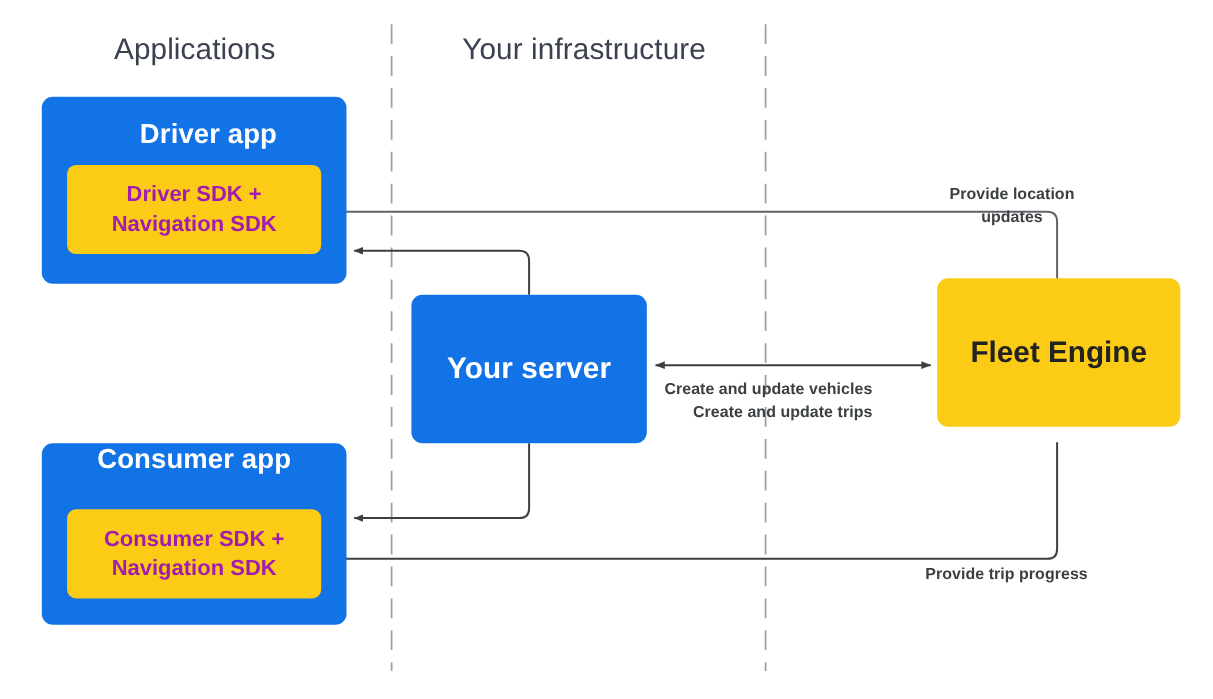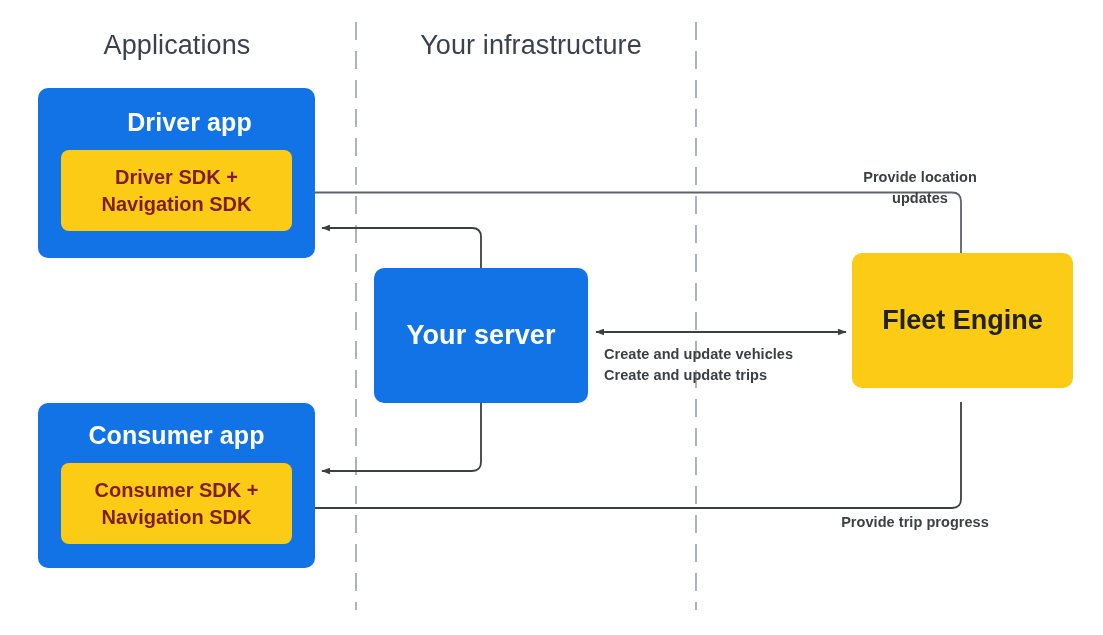--- a/index.html
+++ b/index.html
@@ -53,41 +53,42 @@
     justify-content: center;
   }
   .app-title {
     color: #ffffff;
     font-size: 25px;
     font-weight: 700;
     letter-spacing: 0.1px;
     white-space: nowrap;
   }
   .sdk-label {
-    color: #7f1d1d;
+    color: #a21caf;
     font-size: 20px;
     font-weight: 700;
     line-height: 1.32;
     text-align: center;
     white-space: pre-line;
   }
   .engine-label {
     color: #222222;
     font-size: 27px;
     font-weight: 700;
     white-space: nowrap;
   }
   .edge-label {
     position: absolute;
     font-size: 14.5px;
     font-weight: 700;
     color: #3c4043;
     white-space: pre-line;
     line-height: 1.45;
     letter-spacing: 0.05px;
+    text-align: right;
   }
   .edge-label.center {
     transform: translateX(-50%);
     text-align: center;
   }
 </style>
 </head>
 <body>
 
 <div id="canvas">
@@ -128,21 +129,21 @@
 
   <div class="node node-blue" style="left:38px; top:88px; width:277px; height:170px;padding-left:26px;">
     <div class="app-title" style="margin-top:20px;">Driver app</div>
     <div class="node-yellow" style="position:absolute; left:23px; top:62px; width:231px; height:81px;">
       <div class="sdk-label">Driver SDK +
 Navigation SDK</div>
     </div>
   </div>
 
   <div class="node node-blue" style="left:38px; top:403px; width:277px; height:165px;">
-    <div class="app-title" style="margin-top:18px;">Consumer app</div>
+    <div class="app-title" style="margin-top:0;">Consumer app</div>
     <div class="node-yellow" style="position:absolute; left:23px; top:60px; width:231px; height:81px;">
       <div class="sdk-label">Consumer SDK +
 Navigation SDK</div>
     </div>
   </div>
 
   <div class="node node-blue" style="left:374px; top:268px; width:214px; height:135px; justify-content:center;">
     <div class="app-title" style="font-size:27px;">Your server</div>
   </div>
 

